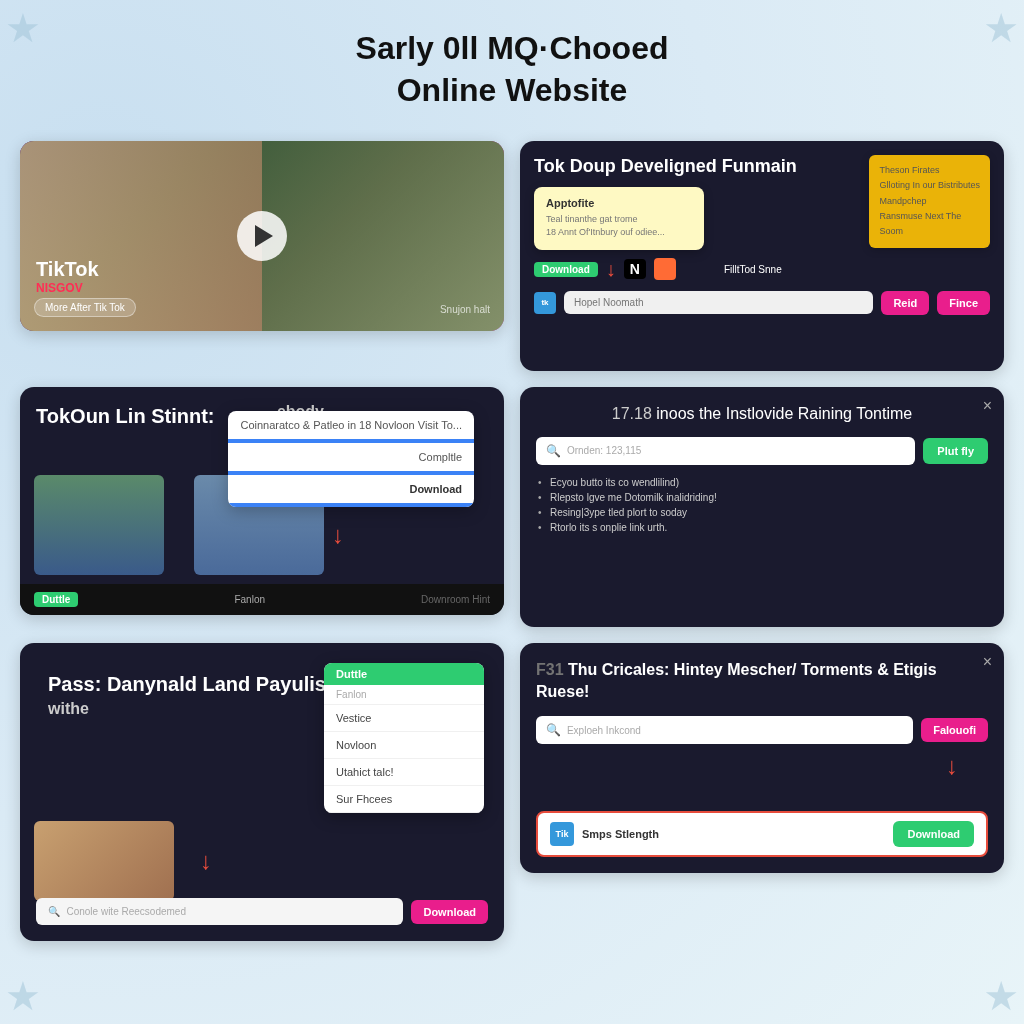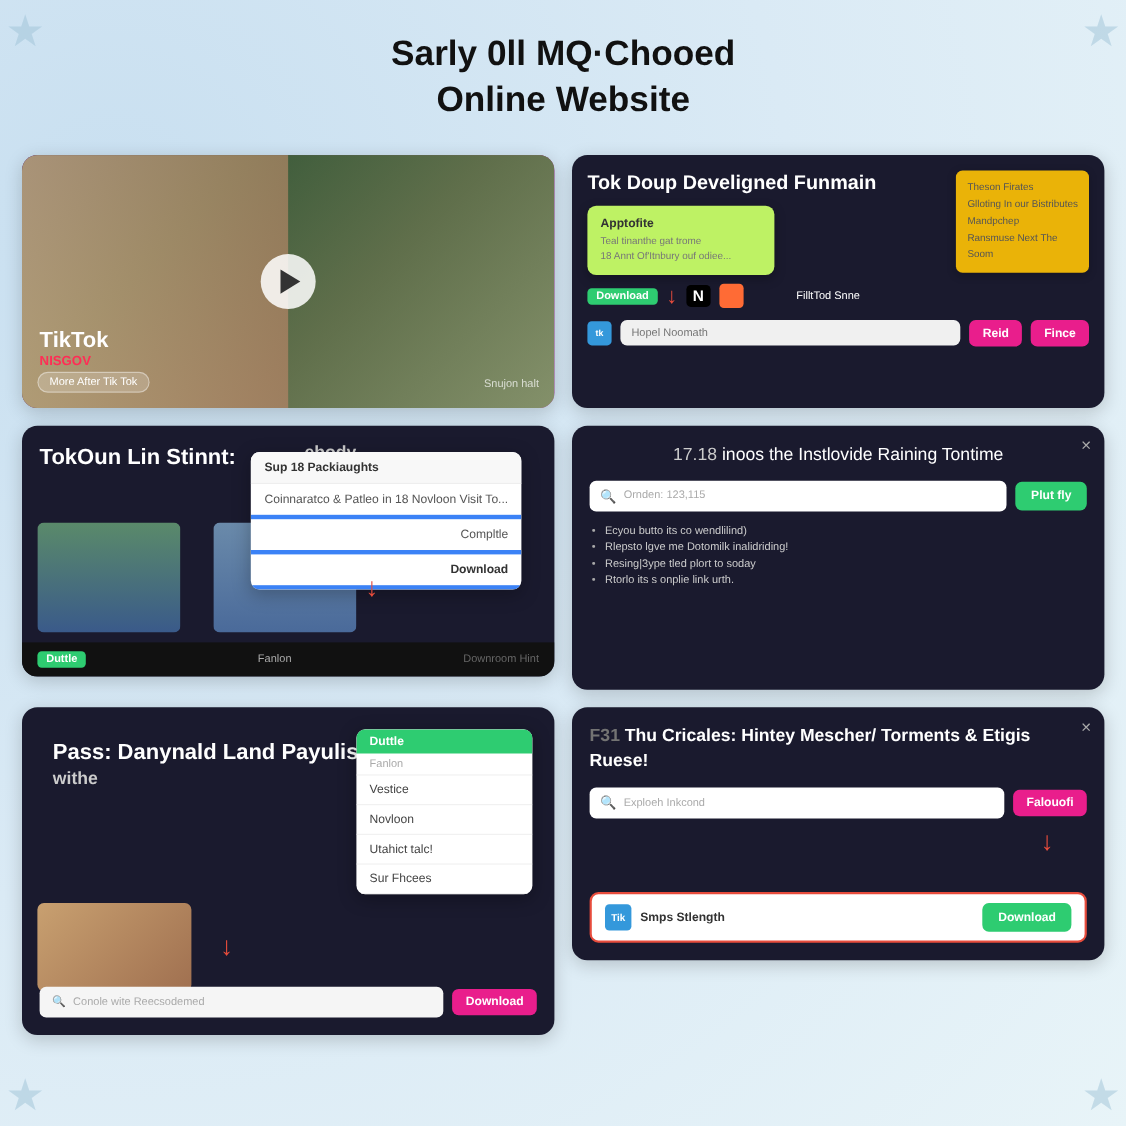--- a/index.html
+++ b/index.html
@@ -41,21 +41,21 @@
     .card {
       border-radius: 14px;
       overflow: hidden;
       position: relative;
       box-shadow: 0 4px 16px rgba(0,0,0,0.18);
     }
 
     
     .card-video {
       background: #a21caf;
-      height: 230px;
+      height: 190px;
       grid-column: 1;
       grid-row: 1;
     }
     .video-bg {
       width: 100%;
       height: 100%;
       background: linear-gradient(135deg, #2c3e50 0%, #4a6741 30%, #8b7355 60%, #c0a090 100%);
       position: relative;
       display: flex;
       align-items: center;
@@ -122,21 +122,21 @@
       border-radius: 6px;
       padding: 8px 10px;
       color: #333;
       font-size: 9px;
       line-height: 1.7;
       min-width: 120px;
       box-shadow: 0 2px 8px rgba(0,0,0,0.2);
     }
     .top-right-sidebar .item { color: #555; }
     .dropdown-popup {
-      background: #bef264;
+      background: #fef9c3;
       border-radius: 8px;
       padding: 10px 12px;
       color: #333;
       font-size: 10px;
       box-shadow: 0 3px 10px rgba(0,0,0,0.25);
       margin-top: 6px;
       margin-bottom: 8px;
       max-width: 180px;
     }
     .dropdown-popup .d-title { font-weight: 700; font-size: 11px; margin-bottom: 4px; }
@@ -538,21 +538,20 @@
     <div style="position:absolute;top:16px;right:180px;color:#ccc;font-size:16px;font-weight:700;">ebody</div>
 
     <div style="position:absolute;bottom:40px;left:14px;width:130px;height:100px;background:linear-gradient(135deg,#4a7a5a,#3a6a8a);border-radius:6px;overflow:hidden;">
       <div style="width:100%;height:100%;background:linear-gradient(to bottom,#5a8a6a 0%,#3a5a8a 100%);"></div>
     </div>
     <div style="position:absolute;bottom:40px;right:180px;width:130px;height:100px;background:linear-gradient(135deg,#4a6a9a,#6a8aaa);border-radius:6px;overflow:hidden;">
       <div style="width:100%;height:100%;background:linear-gradient(to bottom,#6a8aaa 0%,#4a6a9a 100%);"></div>
     </div>
 
     <div class="context-menu">
-      <div class="cm-header">Sup 18 Packiaughts</div>
       <div class="cm-item">Coinnaratco &amp; Patleo in 18 Novloon Visit To...</div>
       <div class="cm-item">Compltle</div>
       <div class="cm-item highlight">Download</div>
     </div>
 
     <div style="position:absolute;bottom:66px;right:160px;color:#e74c3c;font-size:24px;font-weight:900;z-index:15;">↓</div>
 
     <div class="bottom-area">
       <span class="label">Duttle</span>
       <span class="sublabel">Fanlon</span>

